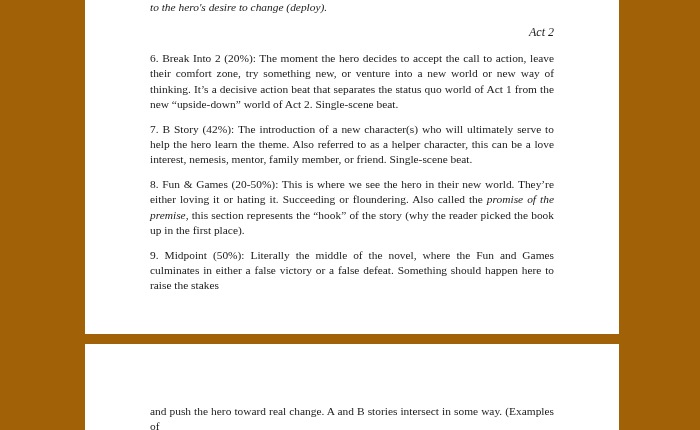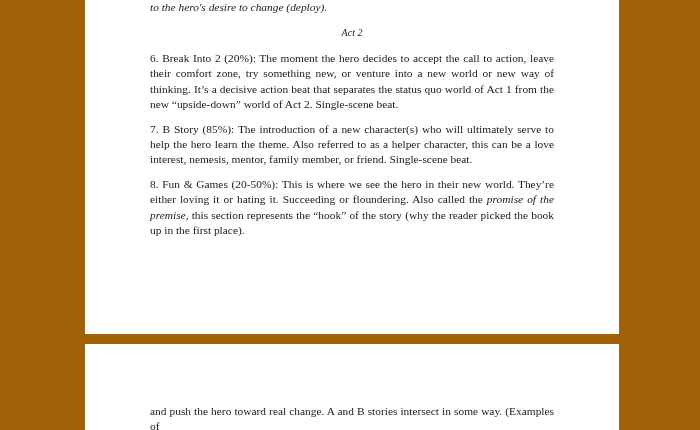--- a/index.html
+++ b/index.html
@@ -65,25 +65,25 @@
 
   p.para:last-child { margin-bottom: 0; }
 
   .runover {
     font-style: italic;
     margin-bottom: 27px;
   }
 
   .act-heading {
     font-style: italic;
-    font-size: 10px;
+    font-size: 12px;
     line-height: 15.3px;
     color: #1a1a1a;
     margin: 0 0 11px 0;
-    text-align: center;
+    text-align: right;
   }
 
   b, .beat-name {
     font-weight: normal;
   }
 
   i, em, .ital {
     font-style: italic;
   }
 
@@ -98,24 +98,25 @@
 
   <div class="page" id="page-1">
     <div class="page-body">
 
       <p class="para runover">to the hero's desire to change (deploy).</p>
 
       <div class="act-heading">Act 2</div>
 
       <p class="para"><span>6.</span> <b class="beat-name">Break Into 2</b> <span>(20%):</span><span> The moment the hero decides to accept the call to action, leave their comfort zone, try something new, or venture into a new world or new way of thinking. It’s a decisive action beat that separates the status quo world of Act 1 from the new “upside-down” world of Act 2. Single-scene beat.</span></p>
 
-      <p class="para"><span>7.</span> <b class="beat-name">B Story</b> <span>(85%):</span><span> The introduction of a new character(s) who will ultimately serve to help the hero learn the theme. Also referred to as a helper character, this can be a love interest, nemesis, mentor, family member, or friend. Single-scene beat.</span></p>
+      <p class="para"><span>7.</span> <b class="beat-name">B Story</b> <span>(42%):</span><span> The introduction of a new character(s) who will ultimately serve to help the hero learn the theme. Also referred to as a helper character, this can be a love interest, nemesis, mentor, family member, or friend. Single-scene beat.</span></p>
 
       <p class="para"><span>8.</span> <b class="beat-name">Fun &amp; Games</b> <span>(20-50%):</span><span> This is where we see the hero in their new world. They’re either loving it or hating it. Succeeding or floundering. Also called the </span><i class="ital">promise of the premise,</i><span> this section represents the “hook” of the story (why the reader picked the book up in the first place).</span></p>
 
+      <p class="para"><span>9.</span> <b class="beat-name">Midpoint</b> <span>(50%):</span><span> Literally the middle of the novel, where the Fun and Games culminates in either a false victory or a false defeat. Something should happen here to raise the stakes</span></p>
 
     </div>
   </div>
 
   <div class="page" id="page-2">
     <div class="page-body">
 
       <p class="para tail-line">and push the hero toward real change. A and B stories intersect in some way. (Examples of</p>
 
     </div>

